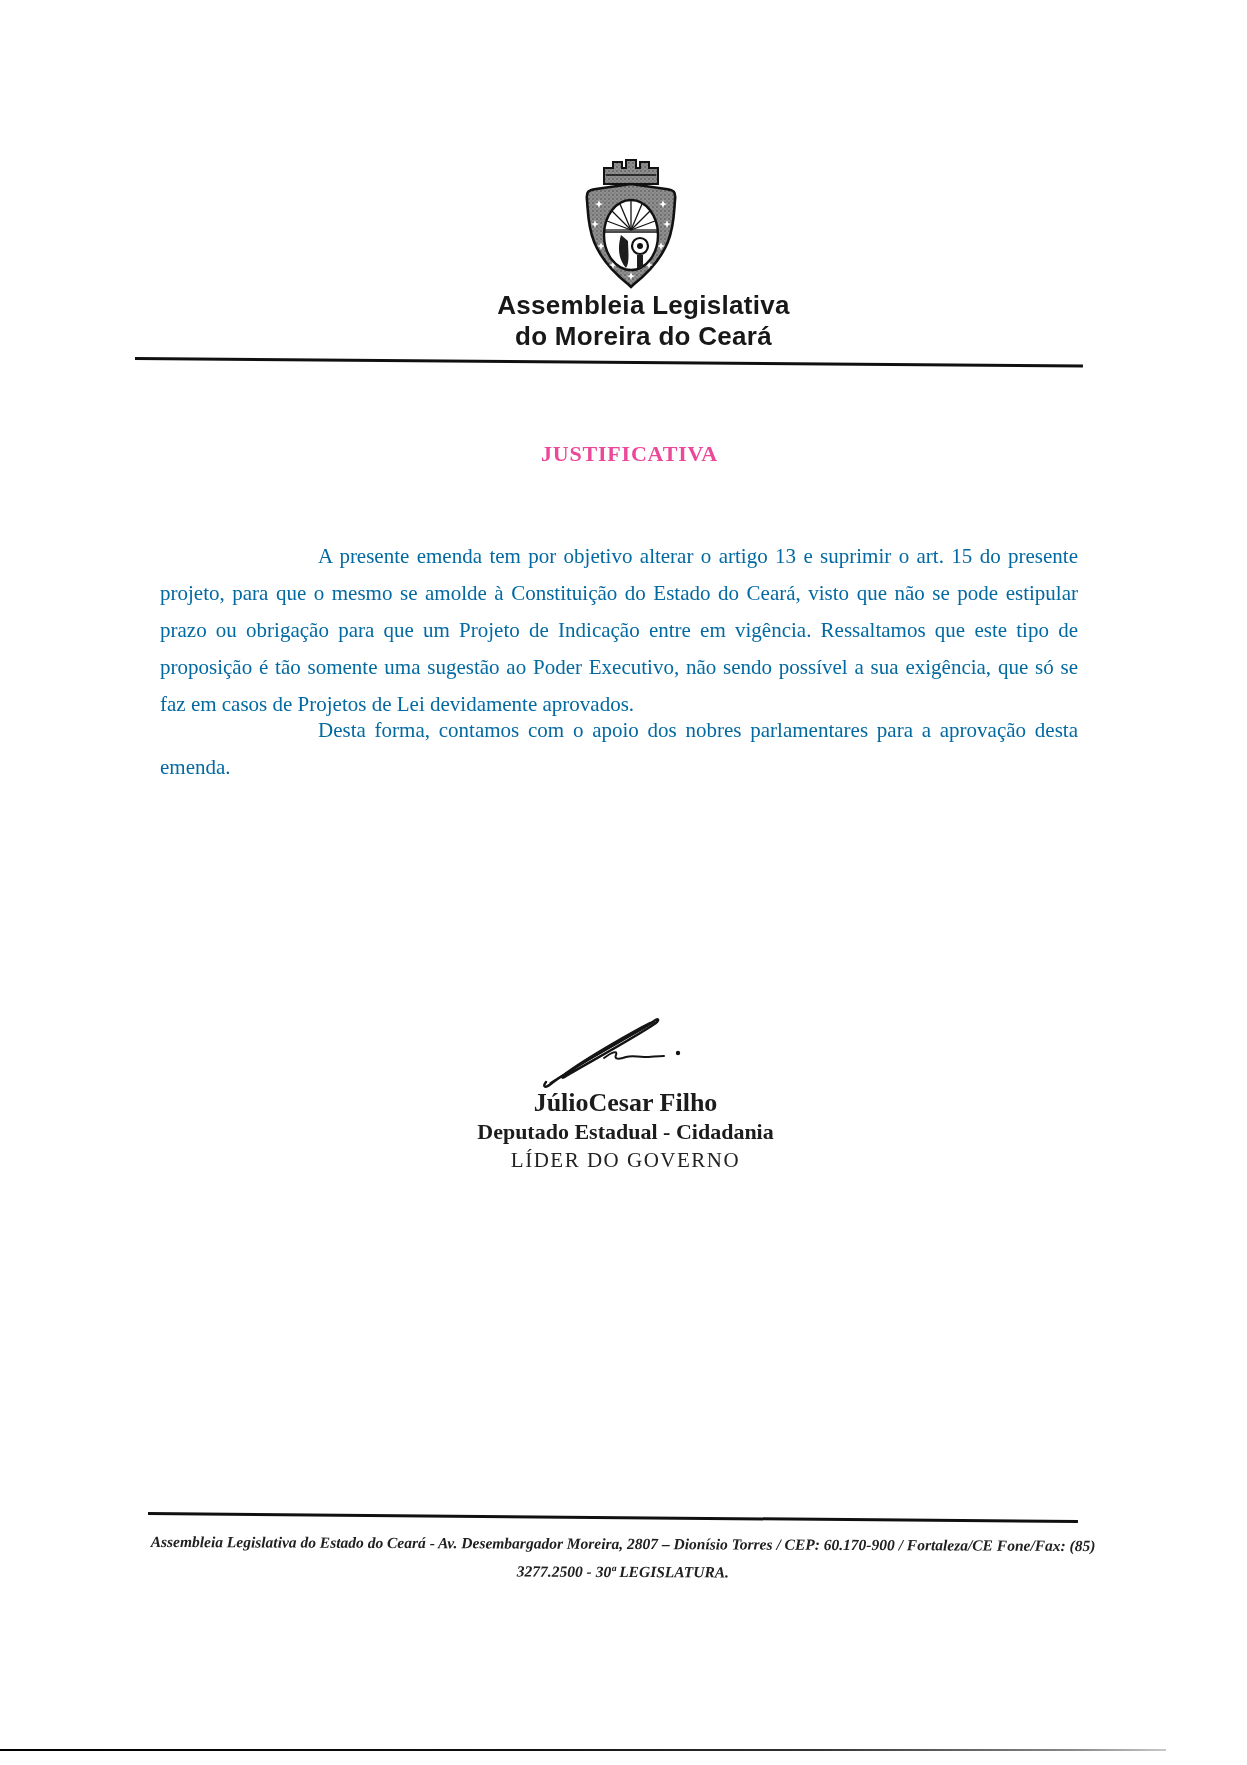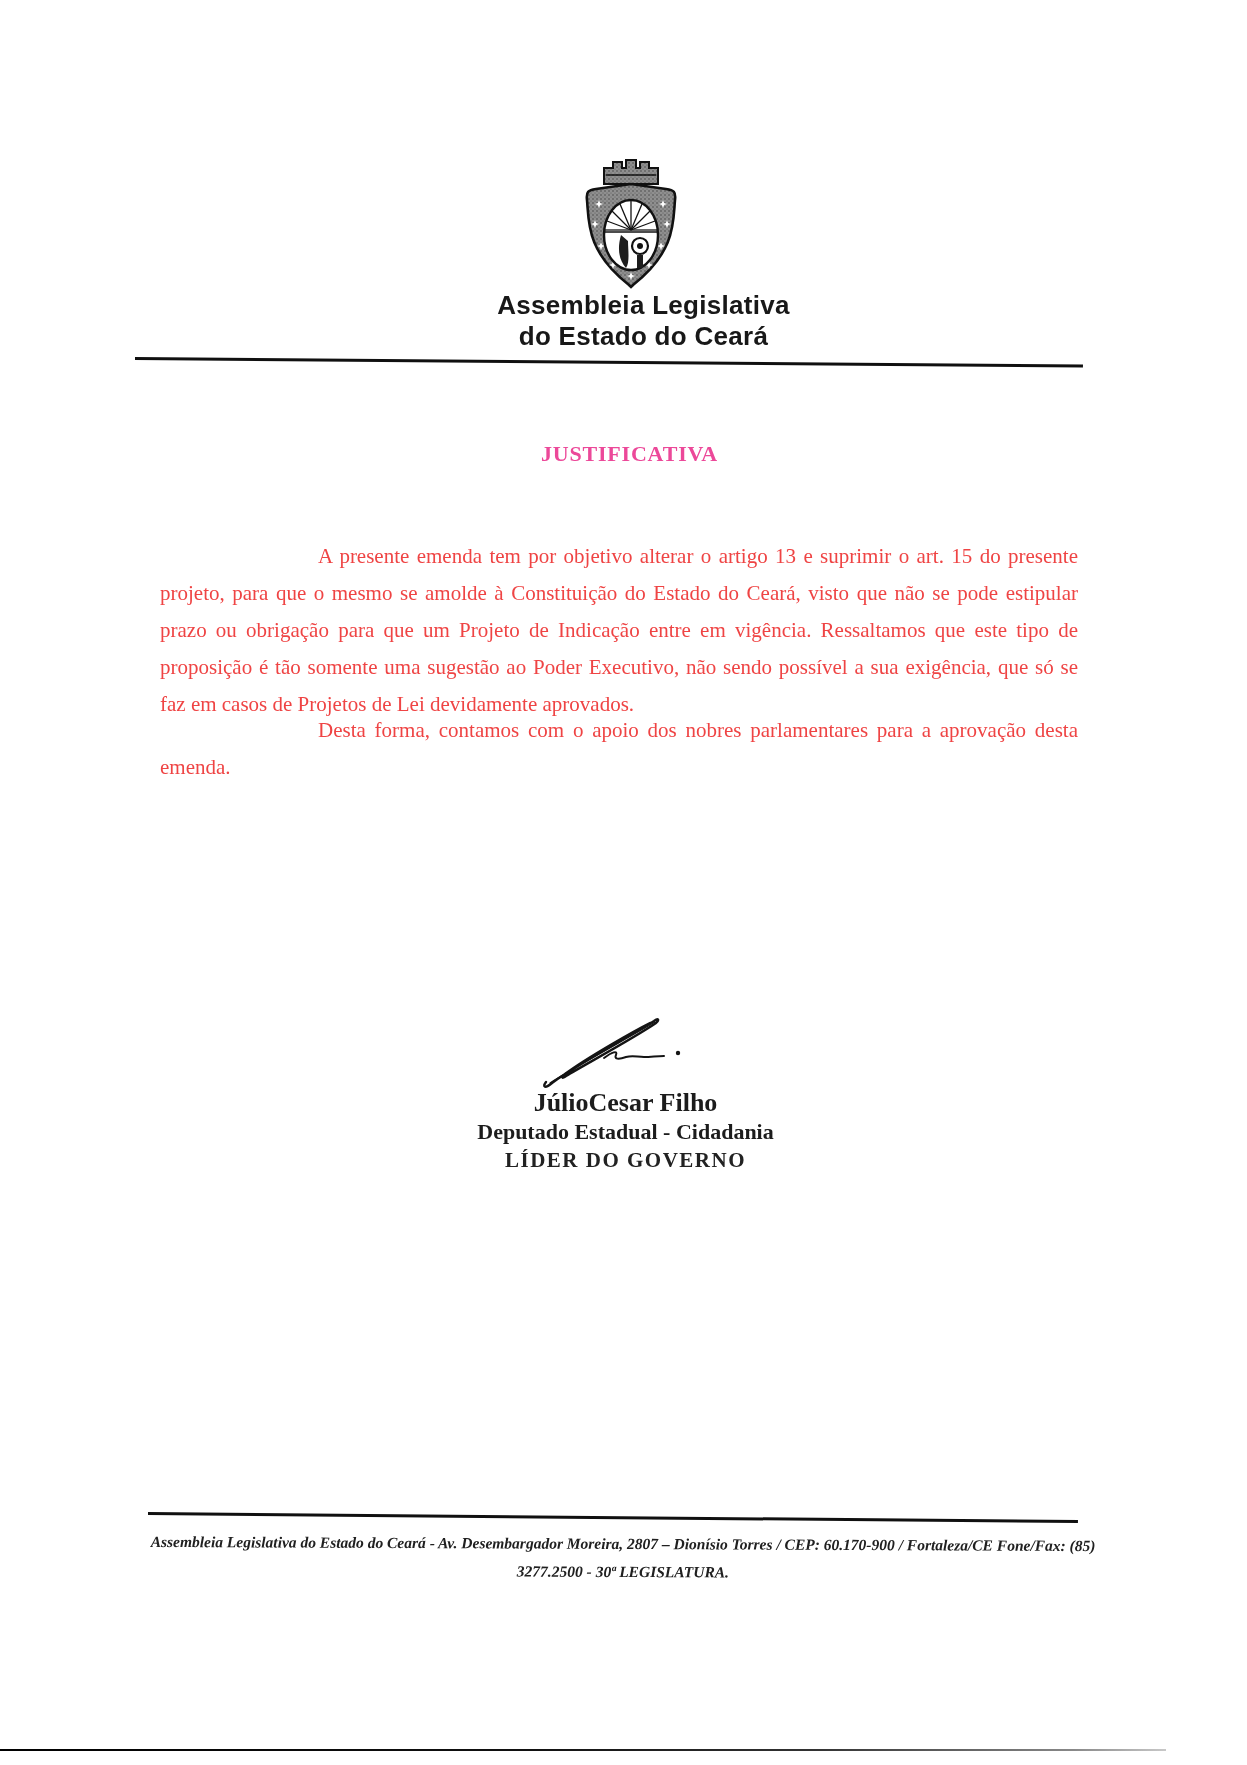--- a/index.html
+++ b/index.html
@@ -66,21 +66,21 @@
   .doc-title .shift { display: inline-block; transform: translateX(-8px); }
 
   
   .body-text {
     position: absolute;
     left: 160px;
     width: 918px;
     font-size: 21px;
     line-height: 37px;
     text-align: justify;
-    color: #ef4444;
+    color: #0369a1;
   }
   .p1 { top: 538px; }
   .p1 p, .p2 p, .session p { margin: 0; text-indent: 158px; }
   .p2 { top: 712px; }
   .session { top: 886px; line-height: 29px; }
   .session .bold { font-weight: bold; }
 
   
   .sig-flourish {
     position: absolute;
@@ -90,21 +90,21 @@
   .sig-block {
     position: absolute;
     top: 1088px;
     left: 0;
     width: 100%;
     text-align: center;
   }
   .sig-block .shift { display: inline-block; transform: translateX(-12px); }
   .sig-name  { font-weight: bold; font-size: 26px; line-height: 29px; margin: 0; }
   .sig-title { font-weight: bold; font-size: 22px; line-height: 29px; margin: 0; }
-  .sig-role  { font-weight: bold; font-size: 21px; line-height: 29px; letter-spacing: 1.5px; margin: 0; color:#222; }
+  .sig-role  { font-weight: normal; font-size: 21px; line-height: 29px; letter-spacing: 1.5px; margin: 0; color:#222; }
 
   
   .rule-bottom {
     position: absolute;
     top: 1512px;
     left: 148px;
     width: 930px;
     height: 3px;
     background: #101010;
     transform: rotate(0.5deg);
@@ -183,21 +183,21 @@
       <path d="M45,77 C41,91 43,102 50,110 C54,104 52,92 52,83 Z" fill="#1d1d1d"></path>
       <circle cx="64" cy="88" r="8" fill="none" stroke="#111" stroke-width="2.2"></circle>
       <circle cx="64" cy="88" r="3" fill="#111"></circle>
       <rect x="61" y="97" width="6" height="13" fill="#1d1d1d"></rect>
     </svg>
   </div>
 
   <div class="org-name">
     <span class="shift">
       <span>Assembleia Legislativa</span><br>
-      <span>do Estado do Ceará</span>
+      <span>do Moreira do Ceará</span>
     </span>
   </div>
 
   <div class="rule-top"></div>
 
   <div class="doc-title">
     <span class="shift">JUSTIFICATIVA</span>
   </div>
 
   <div class="body-text p1">

